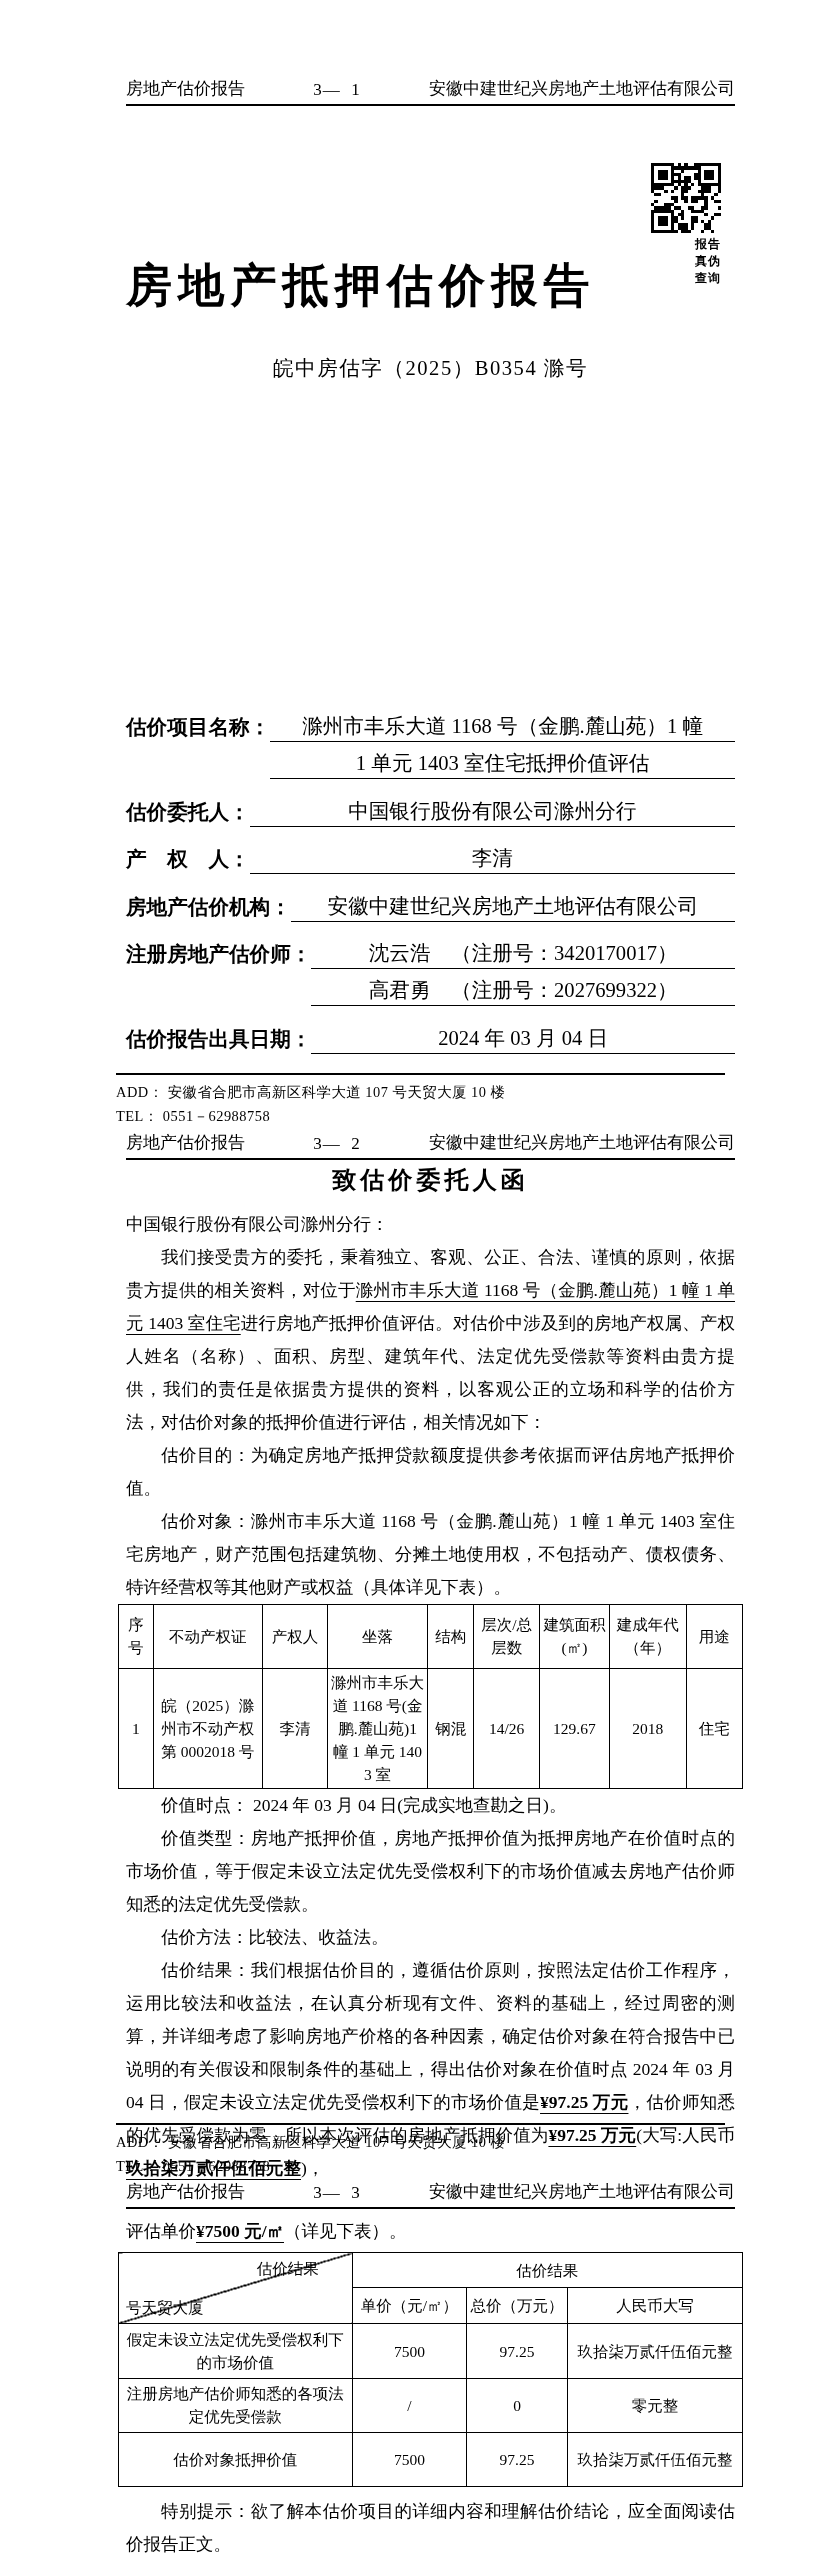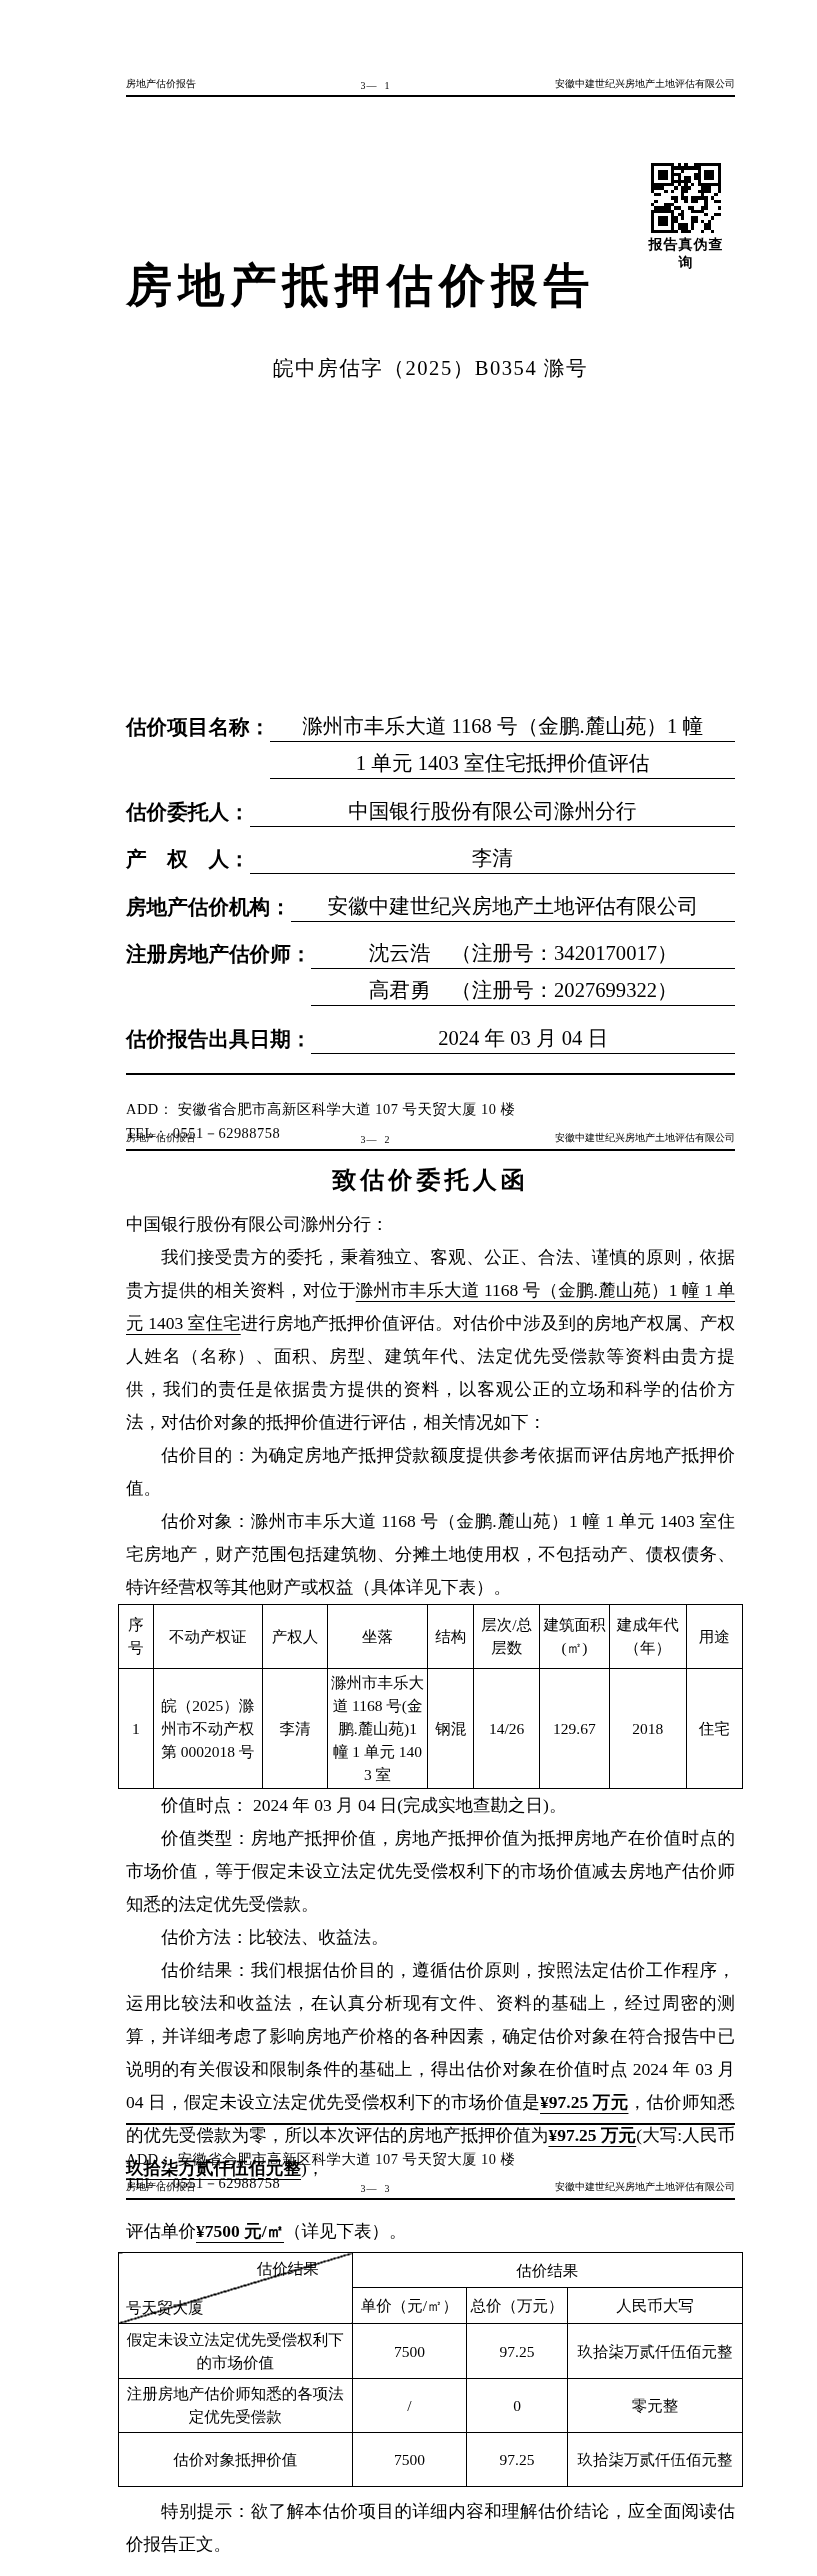--- a/index.html
+++ b/index.html
@@ -8,33 +8,33 @@
     background:#ffffff;color:#000;
     font-family:"Liberation Serif","DejaVu Serif",serif;
     overflow:hidden;
   }
   .abs{position:absolute;box-sizing:border-box;}
   
   .phead{
     left:126px;width:609px;
     display:flex;justify-content:space-between;align-items:flex-end;
     border-bottom:2.6px solid #000;padding-bottom:3.6px;
-    font-size:10px;white-space:pre;
+    font-size:17px;white-space:pre;
   }
   .phead .pno{letter-spacing:1px;}
   
   .pfoot{
-    left:126px;width:609px;
-    border-top:2.6px solid #000;padding-top:22px;
+    left:116px;width:609px;
+    border-top:2.6px solid #000;padding-top:5px;
     font-size:14.4px;line-height:24px;letter-spacing:0.5px;
   }
   
   .qrbox{width:82px;text-align:center;}
   .qrbox svg{display:block;margin:0 auto;}
-  .qrlabel{font-size:14px;font-weight:bold;margin-top:3.1px;letter-spacing:1px;}
+  .qrlabel{font-size:12px;font-weight:bold;margin-top:3.1px;letter-spacing:1px;margin-left:44px;}
   .title{
     left:126px;width:609px;text-align:left;
     font-size:46px;font-weight:bold;letter-spacing:6.2px;white-space:nowrap;
   }
   .docnum{left:126px;width:609px;text-align:center;font-size:20.6px;letter-spacing:1.5px;}
   .fields{left:126px;width:609px;font-size:20.6px;}
   .frow{display:flex;margin-bottom:17.5px;}
   .flabel{
     font-family:"Liberation Sans","DejaVu Sans",sans-serif;
     font-weight:bold;white-space:pre;flex-shrink:0;line-height:29px;

